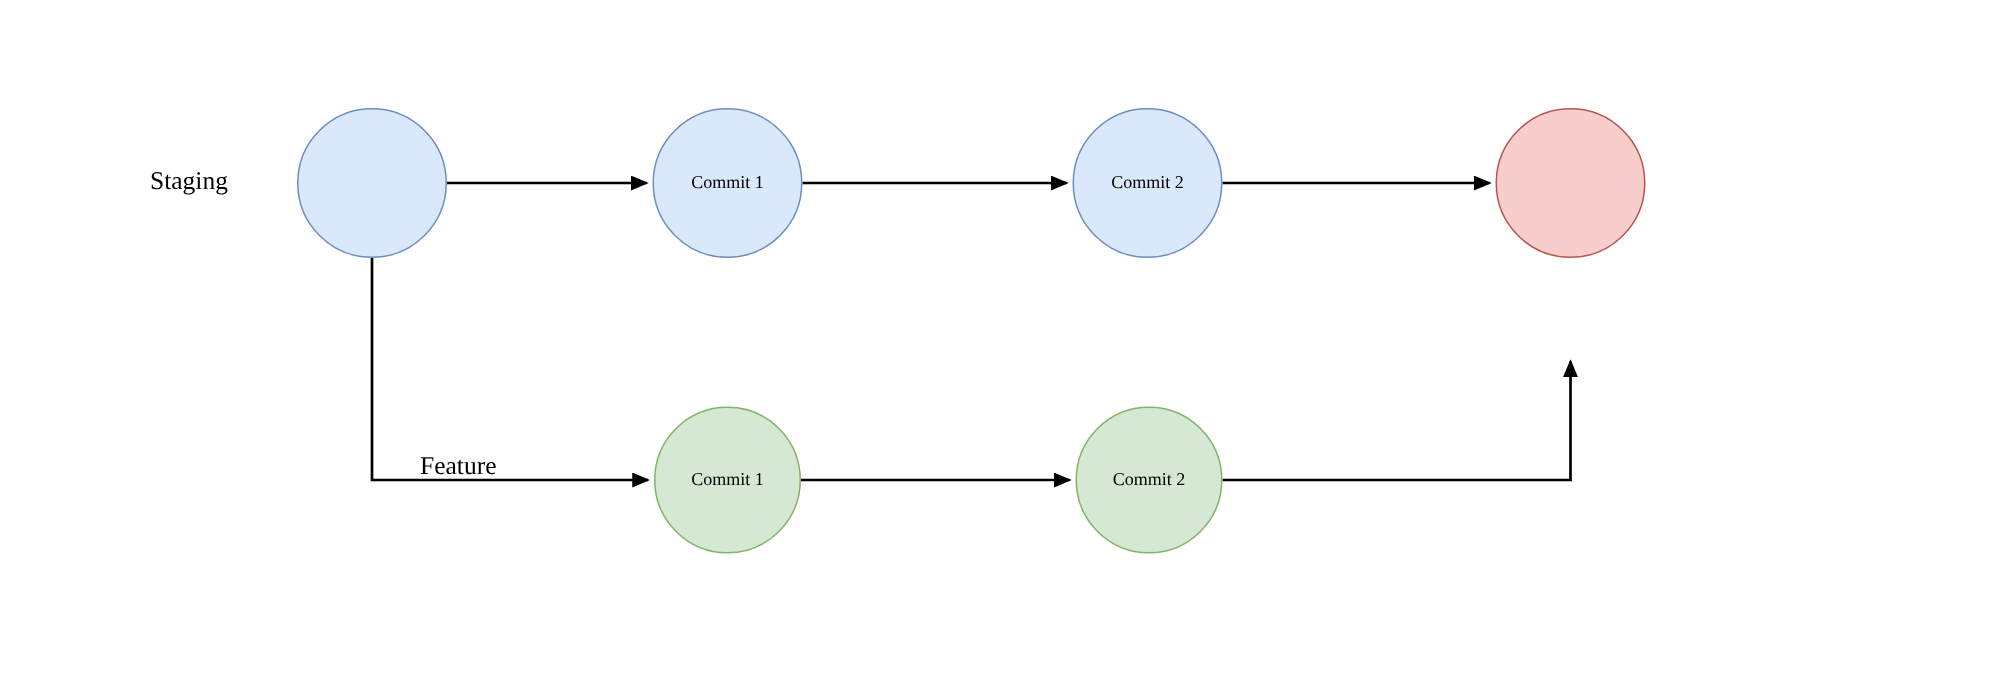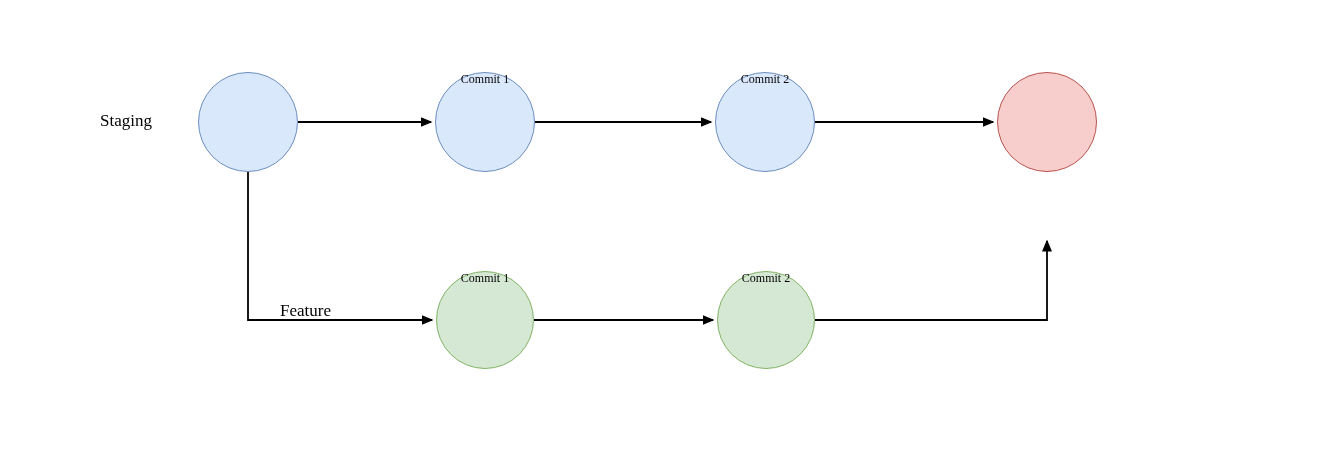--- a/index.html
+++ b/index.html
@@ -16,20 +16,21 @@
     inset: 0;
     width: 1328px;
     height: 456px;
   }
   .node {
     position: absolute;
     border-radius: 50%;
     border: 1.5px solid #666;
     box-sizing: border-box;
     display: flex;
+    align-items: center;
     justify-content: center;
     font-size: 12px;
     color: #000000;
     text-align: center;
     line-height: 1.1;
   }
   .node-lg { width: 100px; height: 100px; }
   .node-sm { width: 98px;  height: 98px;  }
   .n-staging-start   { left: 198px; top: 72px; }
   .n-staging-commit1 { left: 435px; top: 72px; }

